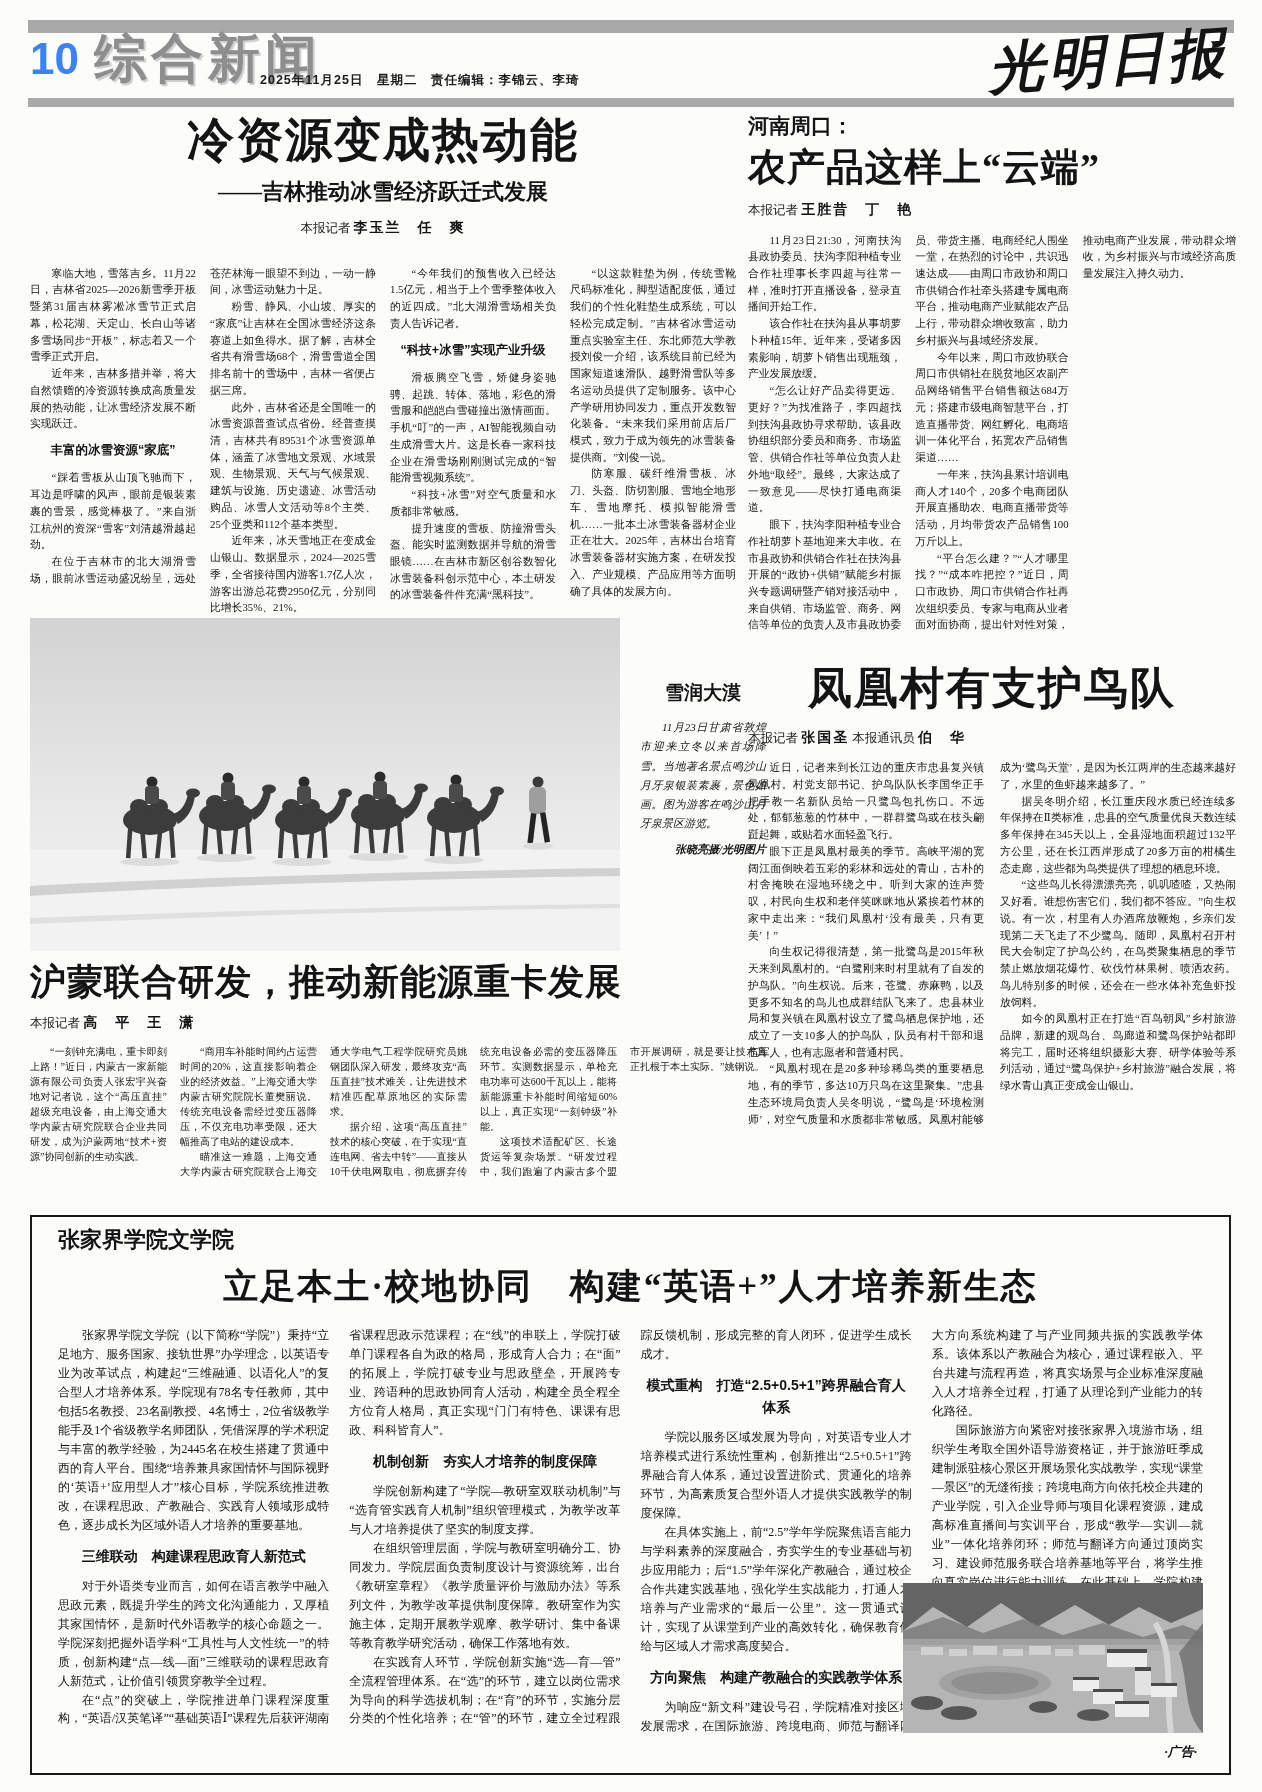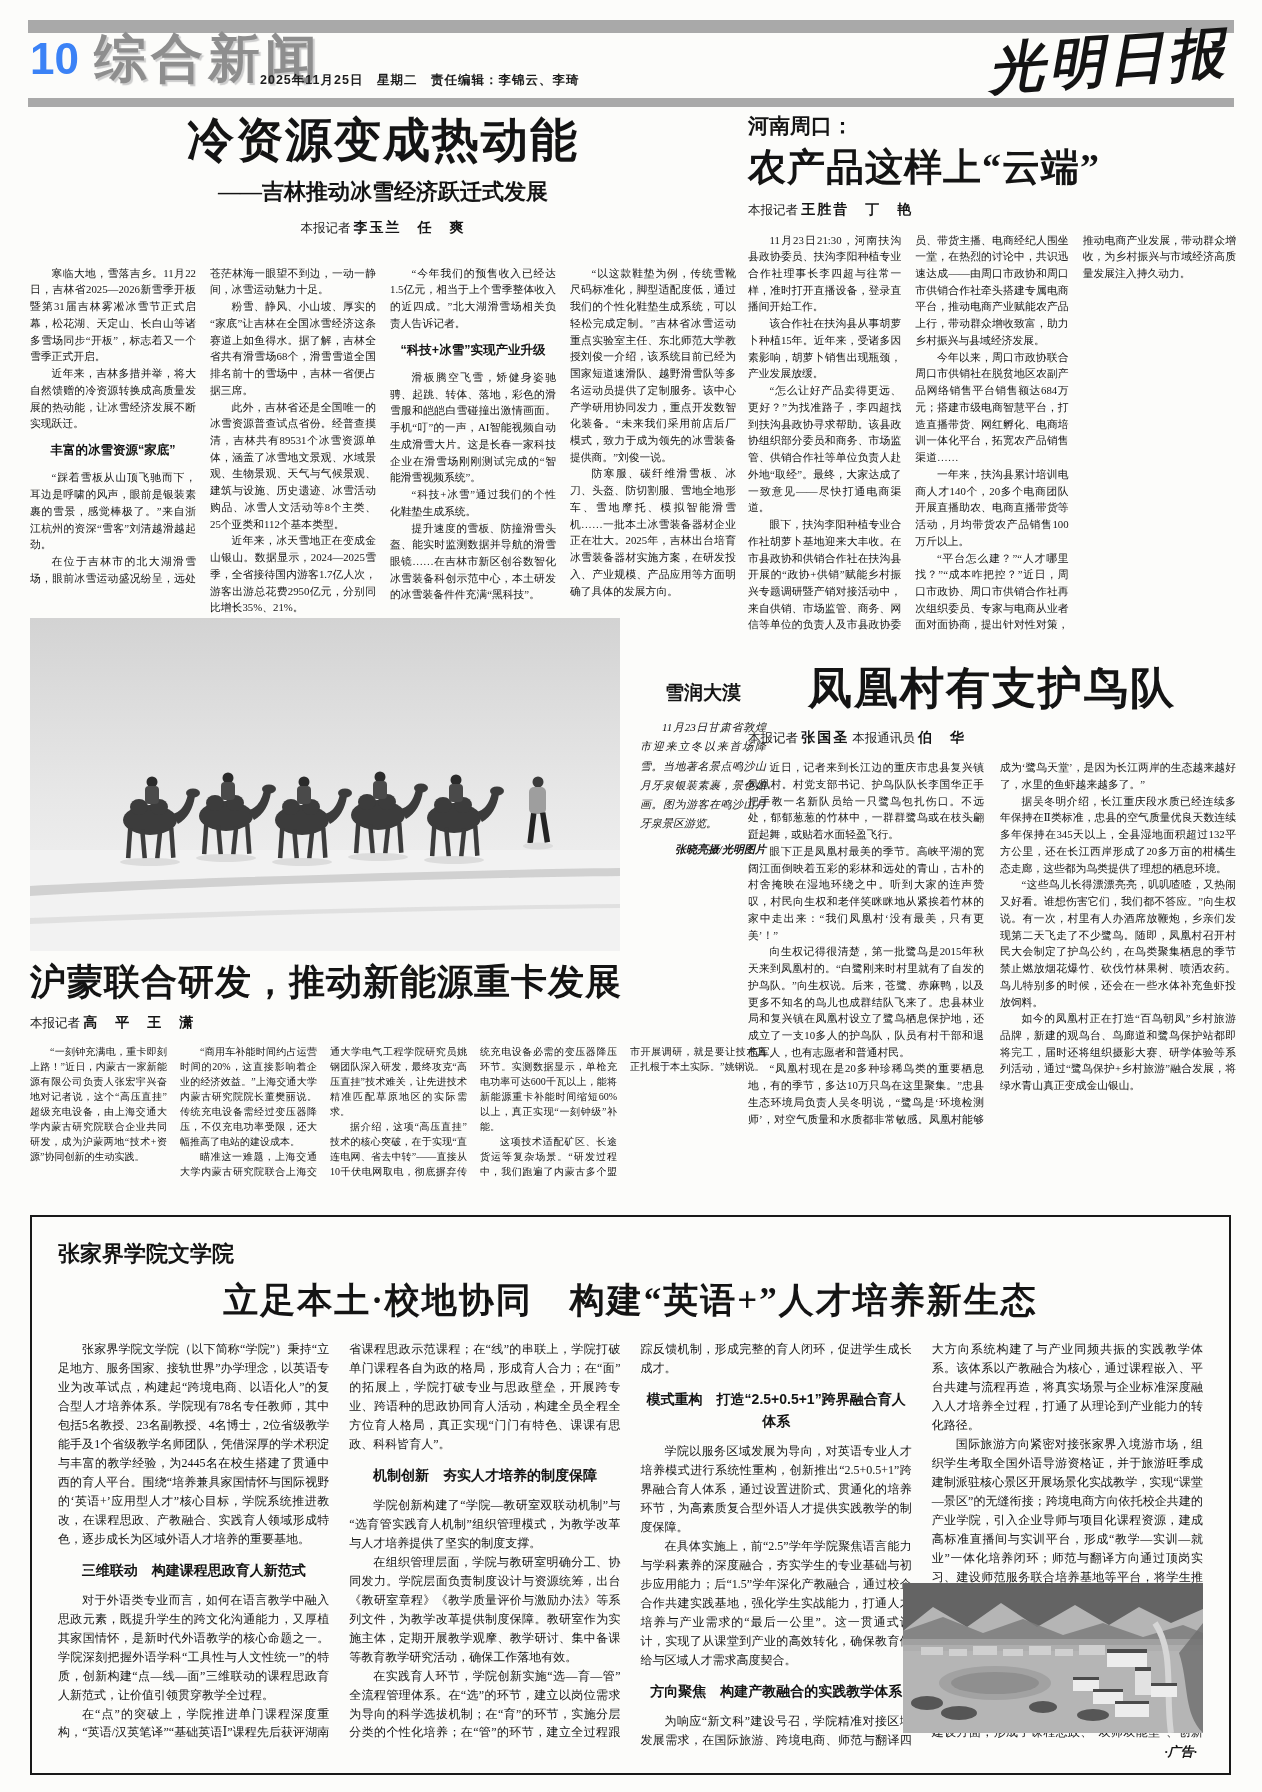--- a/index.html
+++ b/index.html
@@ -59,21 +59,21 @@
   .a4-by{margin-top:16px;}
   .a4-body{margin-top:12px;height:400px;column-count:2;column-gap:16px;}
 
   
   .art3{left:30px;top:962px;width:737px;height:232px;}
   .a3-head{font-size:36px;letter-spacing:1px;}
   .a3-body{margin-top:12px;height:148px;column-count:5;column-gap:13px;font-size:10px;line-height:1.5;}
 
   
   .adbox{left:30px;top:1215px;width:1201px;height:560px;border:2px solid #191919;
-         padding:22px 26px;box-sizing:border-box;}
+         padding:8px 26px;box-sizing:border-box;}
   .ad-kicker{font-family:"Liberation Sans","DejaVu Sans",sans-serif;font-weight:bold;font-size:22px;}
   .ad-head{text-align:center;font-size:35px;margin-top:12px;letter-spacing:2px;}
   .ad-body{margin-top:20px;height:412px;column-count:4;column-gap:20px;font-size:12px;line-height:1.58;}
   .ad-body .sub-head{font-size:14px;margin:10px 0;}
   .campus{position:absolute;right:26px;bottom:40px;width:300px;height:150px;background:#fff;}
   .ad-label{position:absolute;right:32px;bottom:12px;font-size:13px;font-weight:bold;font-style:italic;}
 </style>
 </head>
 <body>
 
@@ -98,21 +98,21 @@
         <p>近年来，吉林多措并举，将大自然馈赠的冷资源转换成高质量发展的热动能，让冰雪经济发展不断实现跃迁。</p>
         <h4 class="sub-head">丰富的冰雪资源“家底”</h4>
         <p>“踩着雪板从山顶飞驰而下，耳边是呼啸的风声，眼前是银装素裹的雪景，感觉棒极了。”来自浙江杭州的资深“雪客”刘清越滑越起劲。</p>
         <p>在位于吉林市的北大湖滑雪场，眼前冰雪运动盛况纷呈，远处苍茫林海一眼望不到边，一动一静间，冰雪运动魅力十足。</p>
         <p>粉雪、静风、小山坡、厚实的“家底”让吉林在全国冰雪经济这条赛道上如鱼得水。据了解，吉林全省共有滑雪场68个，滑雪雪道全国排名前十的雪场中，吉林一省便占据三席。</p>
         <p>此外，吉林省还是全国唯一的冰雪资源普查试点省份。经普查摸清，吉林共有89531个冰雪资源单体，涵盖了冰雪地文景观、水域景观、生物景观、天气与气候景观、建筑与设施、历史遗迹、冰雪活动购品、冰雪人文活动等8个主类、25个亚类和112个基本类型。</p>
         <p>近年来，冰天雪地正在变成金山银山。数据显示，2024—2025雪季，全省接待国内游客1.7亿人次，游客出游总花费2950亿元，分别同比增长35%、21%。</p>
         <p>“今年我们的预售收入已经达1.5亿元，相当于上个雪季整体收入的近四成。”北大湖滑雪场相关负责人告诉记者。</p>
         <h4 class="sub-head">“科技+冰雪”实现产业升级</h4>
         <p>滑板腾空飞雪，矫健身姿驰骋、起跳、转体、落地，彩色的滑雪服和皑皑白雪碰撞出激情画面。手机“叮”的一声，AI智能视频自动生成滑雪大片。这是长春一家科技企业在滑雪场刚刚测试完成的“智能滑雪视频系统”。</p>
-        <p>“科技+冰雪”通过我们的个性化鞋垫生成系统。</p>
+        <p>“科技+冰雪”对空气质量和水质都非常敏感。</p>
         <p>提升速度的雪板、防撞滑雪头盔、能实时监测数据并导航的滑雪眼镜……在吉林市新区创谷数智化冰雪装备科创示范中心，本土研发的冰雪装备件件充满“黑科技”。</p>
         <p>“以这款鞋垫为例，传统雪靴尺码标准化，脚型适配度低，通过我们的个性化鞋垫生成系统，可以轻松完成定制。”吉林省冰雪运动重点实验室主任、东北师范大学教授刘俊一介绍，该系统目前已经为国家短道速滑队、越野滑雪队等多名运动员提供了定制服务。该中心产学研用协同发力，重点开发数智化装备。“未来我们采用前店后厂模式，致力于成为领先的冰雪装备提供商。”刘俊一说。</p>
         <p>防寒服、碳纤维滑雪板、冰刀、头盔、防切割服、雪地全地形车、雪地摩托、模拟智能滑雪机……一批本土冰雪装备器材企业正在壮大。2025年，吉林出台培育冰雪装备器材实施方案，在研发投入、产业规模、产品应用等方面明确了具体的发展方向。</p>
       </div>
   </div>
 
   <div class="abs art2">
     <div class="kicker">河南周口：</div>
     <div class="headline a2-head">农产品这样上“云端”</div>
     <div class="byline">
@@ -216,21 +216,21 @@
         <p>瞄准这一难题，上海交通大学内蒙古研究院联合上海交通大学电气工程学院研究员姚钢团队深入研发，最终攻克“高压直挂”技术难关，让先进技术精准匹配草原地区的实际需求。</p>
         <p>据介绍，这项“高压直挂”技术的核心突破，在于实现“直连电网、省去中转”——直接从10千伏电网取电，彻底摒弃传统充电设备必需的变压器降压环节。实测数据显示，单枪充电功率可达600千瓦以上，能将新能源重卡补能时间缩短60%以上，真正实现“一刻钟级”补能。</p>
         <p>这项技术适配矿区、长途货运等复杂场景。“研发过程中，我们跑遍了内蒙古多个盟市开展调研，就是要让技术真正扎根于本土实际。”姚钢说。</p>
       </div>
   </div>
 
   <div class="abs adbox">
     <div class="ad-kicker">张家界学院文学院</div>
     <div class="headline ad-head">立足本土·校地协同　构建“英语+”人才培养新生态</div>
     <div class="colbody ad-body">
-        <p>张家界学院文学院（以下简称“学院”）秉持“立足地方、服务国家、接轨世界”办学理念，以英语专业为改革试点，构建起“跨境电商、以语化人”的复合型人才培养体系。学院现有78名专任教师，其中包括5名教授、23名副教授、4名博士，2位省级教学能手及1个省级教学名师团队，凭借深厚的学术积淀与丰富的教学经验，为2445名在校生搭建了贯通中西的育人平台。围绕“培养兼具家国情怀与国际视野的‘英语+’应用型人才”核心目标，学院系统推进教改，在课程思政、产教融合、实践育人领域形成特色，逐步成长为区域外语人才培养的重要基地。</p>
+        <p>张家界学院文学院（以下简称“学院”）秉持“立足地方、服务国家、接轨世界”办学理念，以英语专业为改革试点，构建起“三维融通、以语化人”的复合型人才培养体系。学院现有78名专任教师，其中包括5名教授、23名副教授、4名博士，2位省级教学能手及1个省级教学名师团队，凭借深厚的学术积淀与丰富的教学经验，为2445名在校生搭建了贯通中西的育人平台。围绕“培养兼具家国情怀与国际视野的‘英语+’应用型人才”核心目标，学院系统推进教改，在课程思政、产教融合、实践育人领域形成特色，逐步成长为区域外语人才培养的重要基地。</p>
         <h4 class="sub-head">三维联动　构建课程思政育人新范式</h4>
         <p>对于外语类专业而言，如何在语言教学中融入思政元素，既提升学生的跨文化沟通能力，又厚植其家国情怀，是新时代外语教学的核心命题之一。学院深刻把握外语学科“工具性与人文性统一”的特质，创新构建“点—线—面”三维联动的课程思政育人新范式，让价值引领贯穿教学全过程。</p>
         <p>在“点”的突破上，学院推进单门课程深度重构，“英语/汉英笔译”“基础英语Ⅰ”课程先后获评湖南省课程思政示范课程；在“线”的串联上，学院打破单门课程各自为政的格局，形成育人合力；在“面”的拓展上，学院打破专业与思政壁垒，开展跨专业、跨语种的思政协同育人活动，构建全员全程全方位育人格局，真正实现“门门有特色、课课有思政、科科皆育人”。</p>
         <h4 class="sub-head">机制创新　夯实人才培养的制度保障</h4>
         <p>学院创新构建了“学院—教研室双联动机制”与“选育管实践育人机制”组织管理模式，为教学改革与人才培养提供了坚实的制度支撑。</p>
         <p>在组织管理层面，学院与教研室明确分工、协同发力。学院层面负责制度设计与资源统筹，出台《教研室章程》《教学质量评价与激励办法》等系列文件，为教学改革提供制度保障。教研室作为实施主体，定期开展教学观摩、教学研讨、集中备课等教育教学研究活动，确保工作落地有效。</p>
         <p>在实践育人环节，学院创新实施“选—育—管”全流程管理体系。在“选”的环节，建立以岗位需求为导向的科学选拔机制；在“育”的环节，实施分层分类的个性化培养；在“管”的环节，建立全过程跟踪反馈机制，形成完整的育人闭环，促进学生成长成才。</p>
         <h4 class="sub-head">模式重构　打造“2.5+0.5+1”跨界融合育人体系</h4>
         <p>学院以服务区域发展为导向，对英语专业人才培养模式进行系统性重构，创新推出“2.5+0.5+1”跨界融合育人体系，通过设置进阶式、贯通化的培养环节，为高素质复合型外语人才提供实践教学的制度保障。</p>
         <p>在具体实施上，前“2.5”学年学院聚焦语言能力与学科素养的深度融合，夯实学生的专业基础与初步应用能力；后“1.5”学年深化产教融合，通过校企合作共建实践基地，强化学生实战能力，打通人才培养与产业需求的“最后一公里”。这一贯通式设计，实现了从课堂到产业的高效转化，确保教育供给与区域人才需求高度契合。</p>

